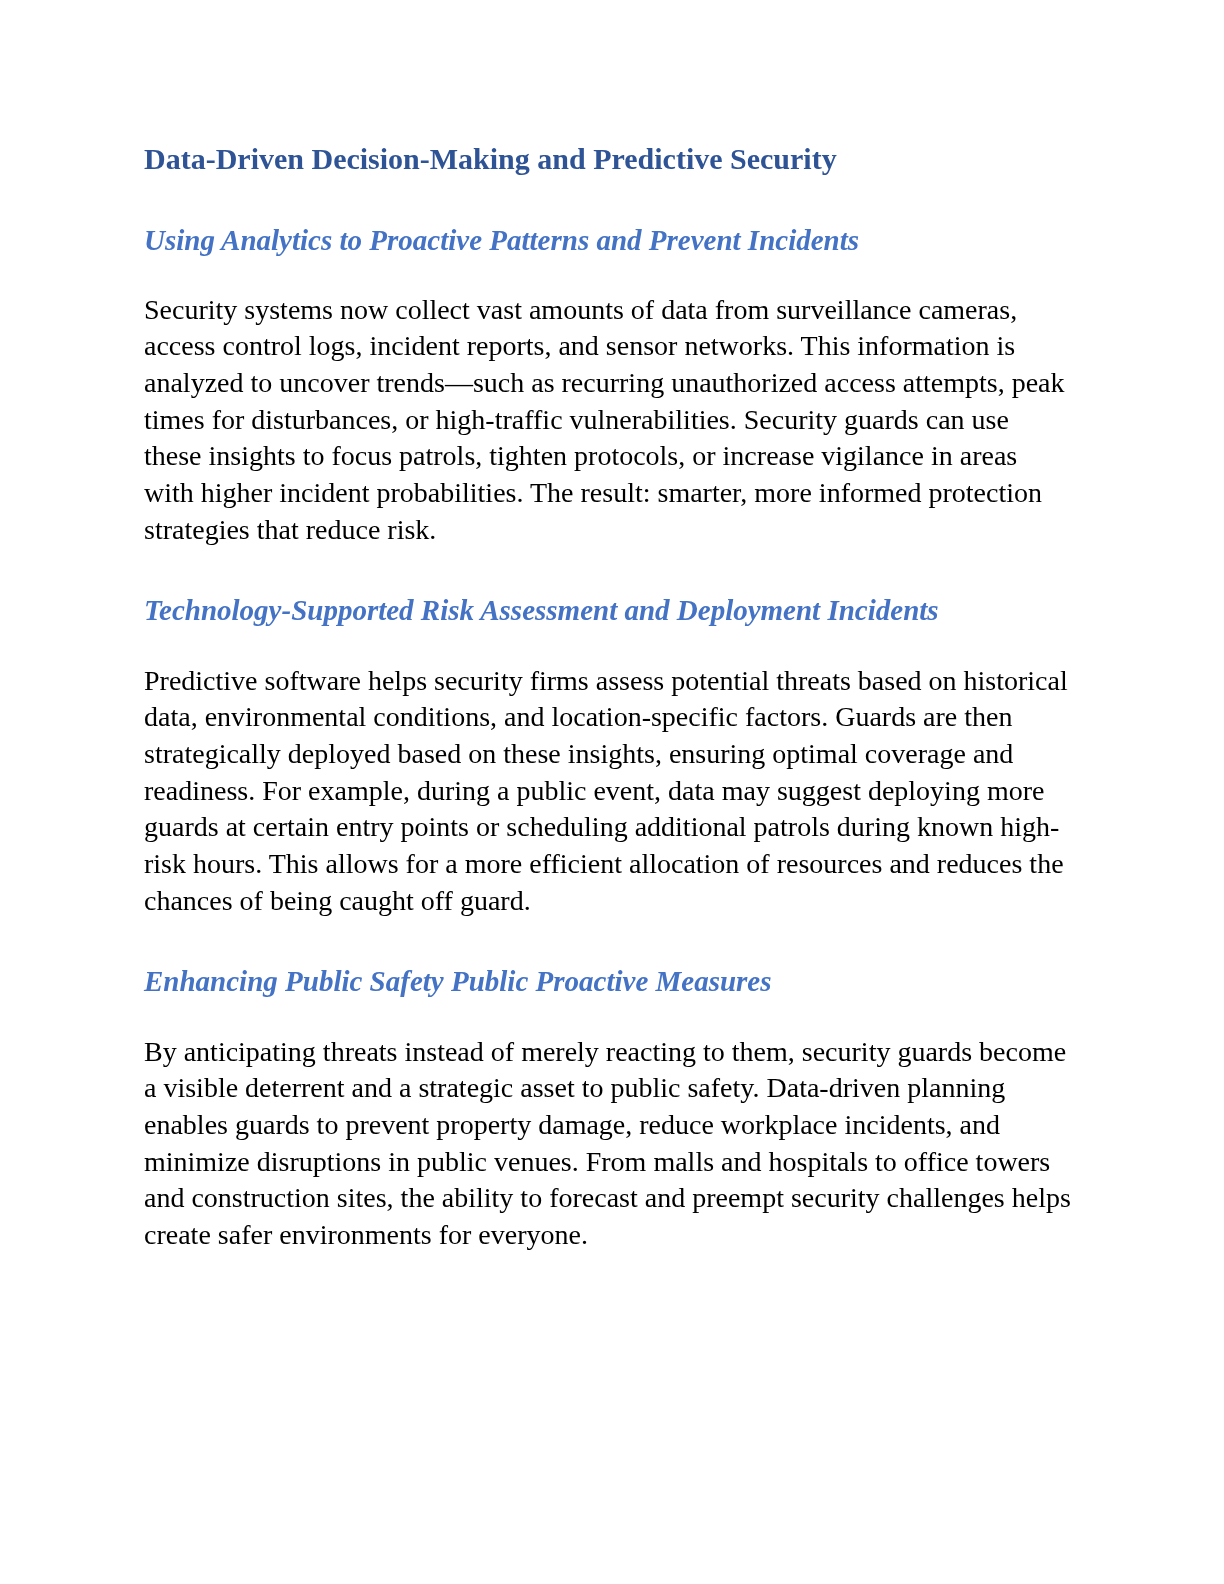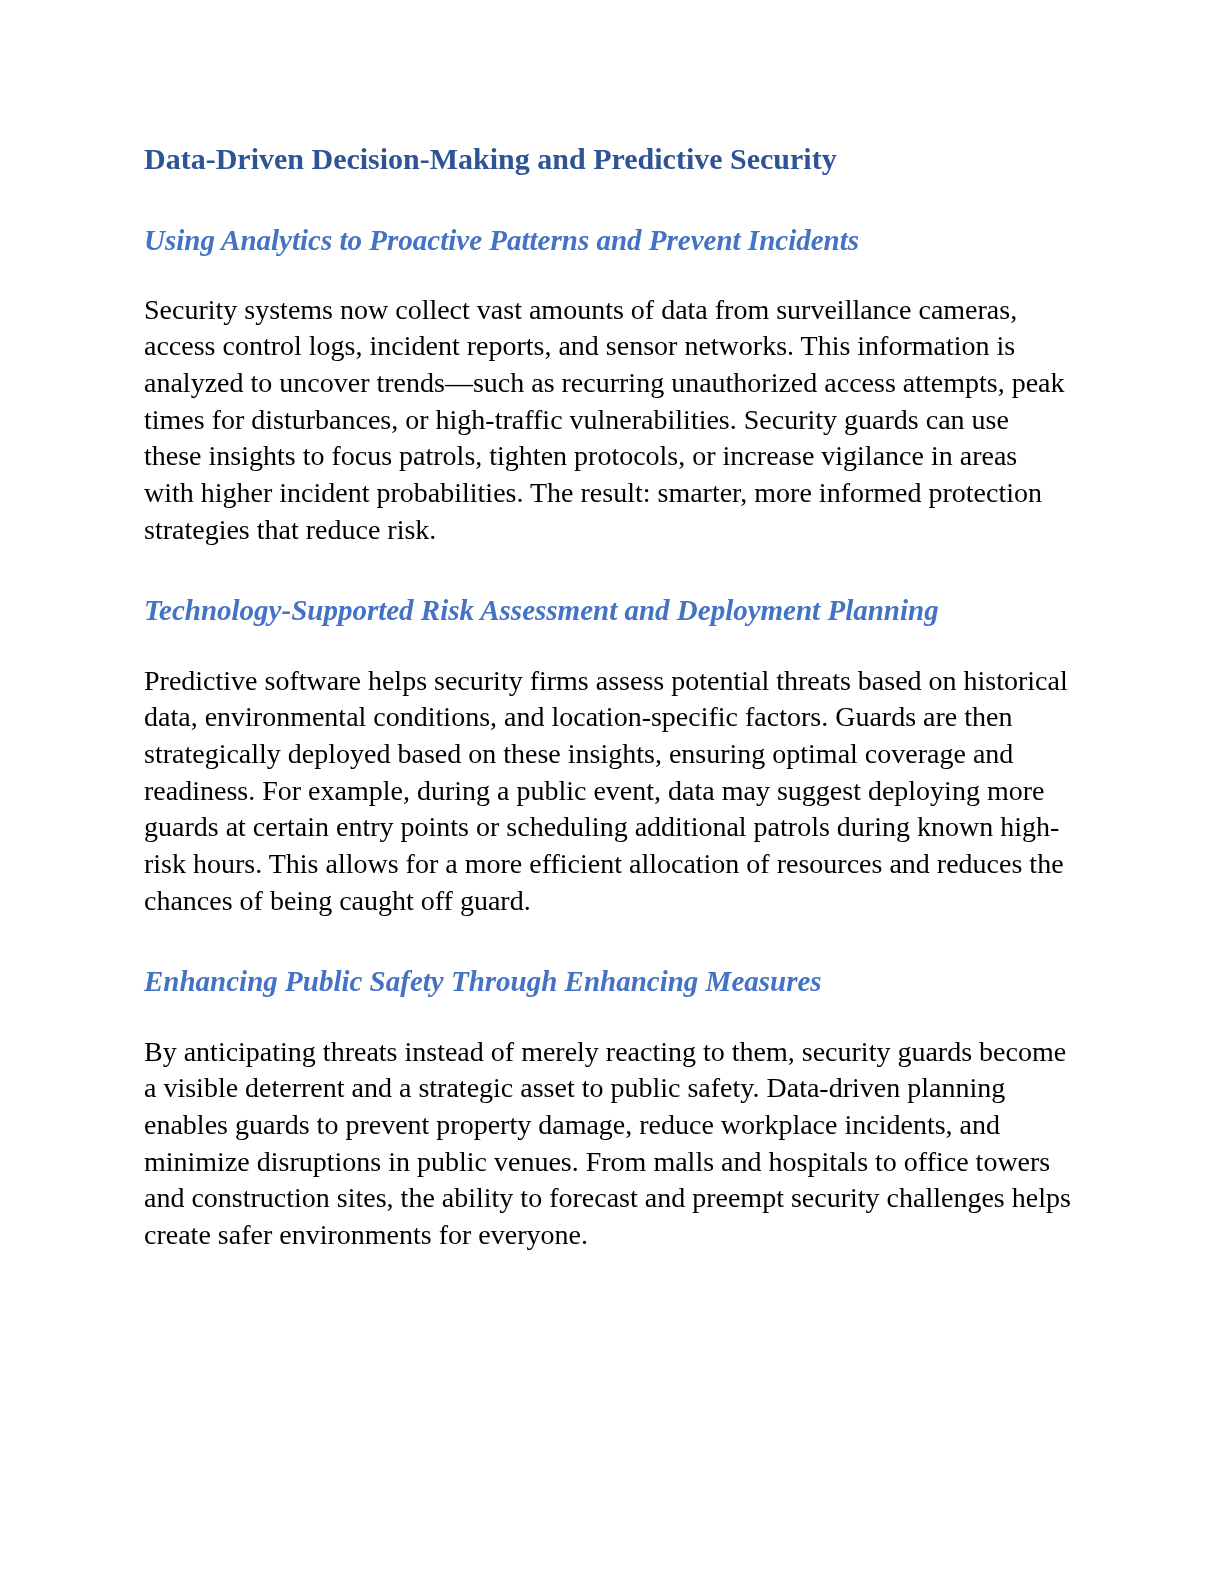--- a/index.html
+++ b/index.html
@@ -46,22 +46,22 @@
 <div class="page">
 
   <h1 class="doc-title">Data-Driven Decision-Making and Predictive Security</h1>
 
   <section>
     <h2 class="section-heading">Using Analytics to Proactive Patterns and Prevent Incidents</h2>
     <p class="body-paragraph">Security systems now collect vast amounts of data from surveillance cameras, access control logs, incident reports, and sensor networks. This information is analyzed to uncover trends—such as recurring unauthorized access attempts, peak times for disturbances, or high-traffic vulnerabilities. Security guards can use these insights to focus patrols, tighten protocols, or increase vigilance in areas with higher incident probabilities. The result: smarter, more informed protection strategies that reduce risk.</p>
   </section>
 
   <section>
-    <h2 class="section-heading">Technology-Supported Risk Assessment and Deployment Planning</h2>
+    <h2 class="section-heading">Technology-Supported Risk Assessment and Deployment Incidents</h2>
     <p class="body-paragraph">Predictive software helps security firms assess potential threats based on historical data, environmental conditions, and location-specific factors. Guards are then strategically deployed based on these insights, ensuring optimal coverage and readiness. For example, during a public event, data may suggest deploying more guards at certain entry points or scheduling additional patrols during known high-risk hours. This allows for a more efficient allocation of resources and reduces the chances of being caught off guard.</p>
   </section>
 
   <section>
-    <h2 class="section-heading">Enhancing Public Safety Through Enhancing Measures</h2>
+    <h2 class="section-heading">Enhancing Public Safety Public Proactive Measures</h2>
     <p class="body-paragraph">By anticipating threats instead of merely reacting to them, security guards become a visible deterrent and a strategic asset to public safety. Data-driven planning enables guards to prevent property damage, reduce workplace incidents, and minimize disruptions in public venues. From malls and hospitals to office towers and construction sites, the ability to forecast and preempt security challenges helps create safer environments for everyone.</p>
   </section>
 
 </div>
 
 </body></html>

